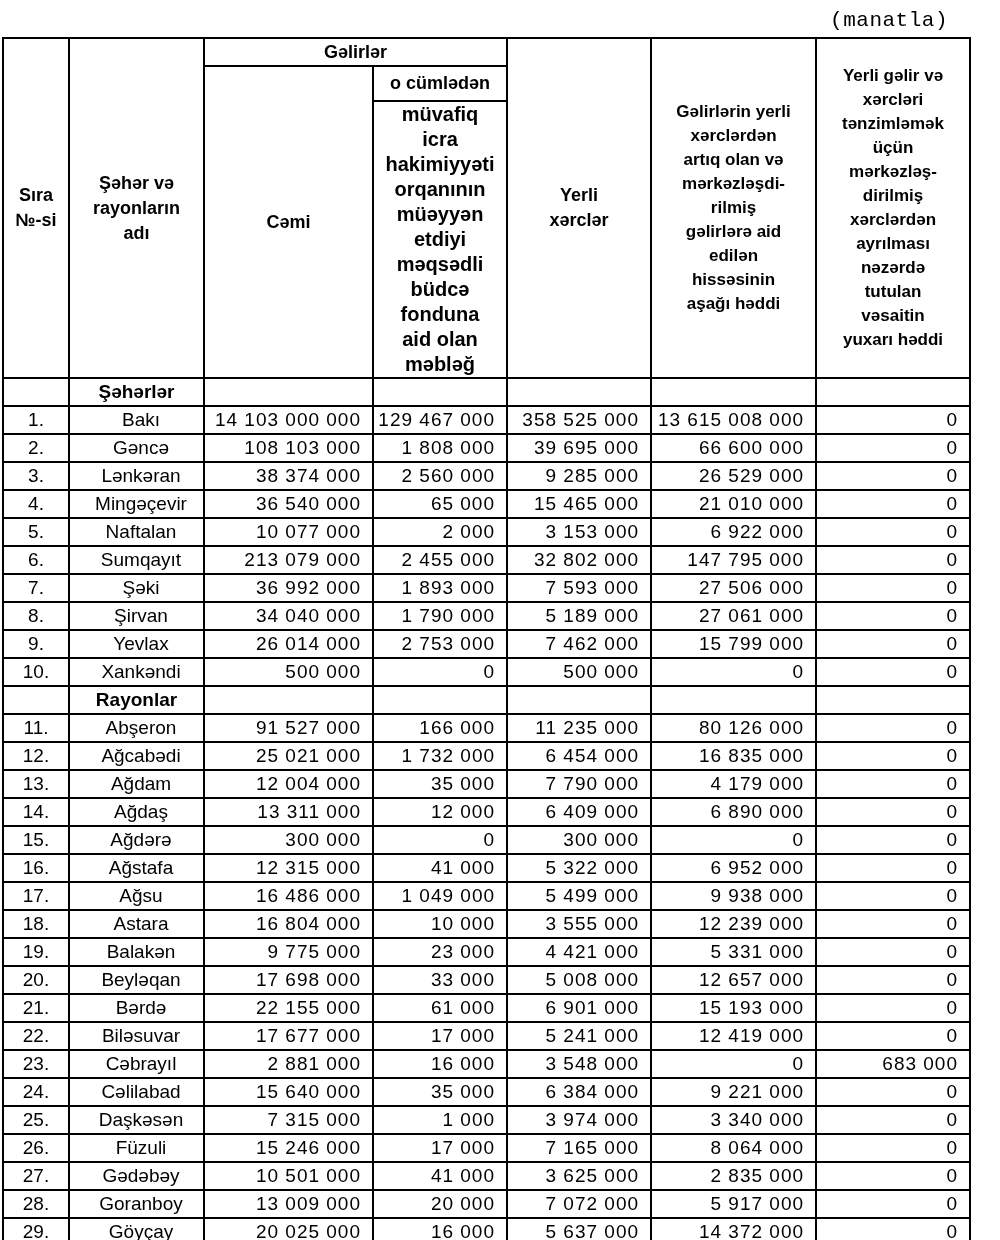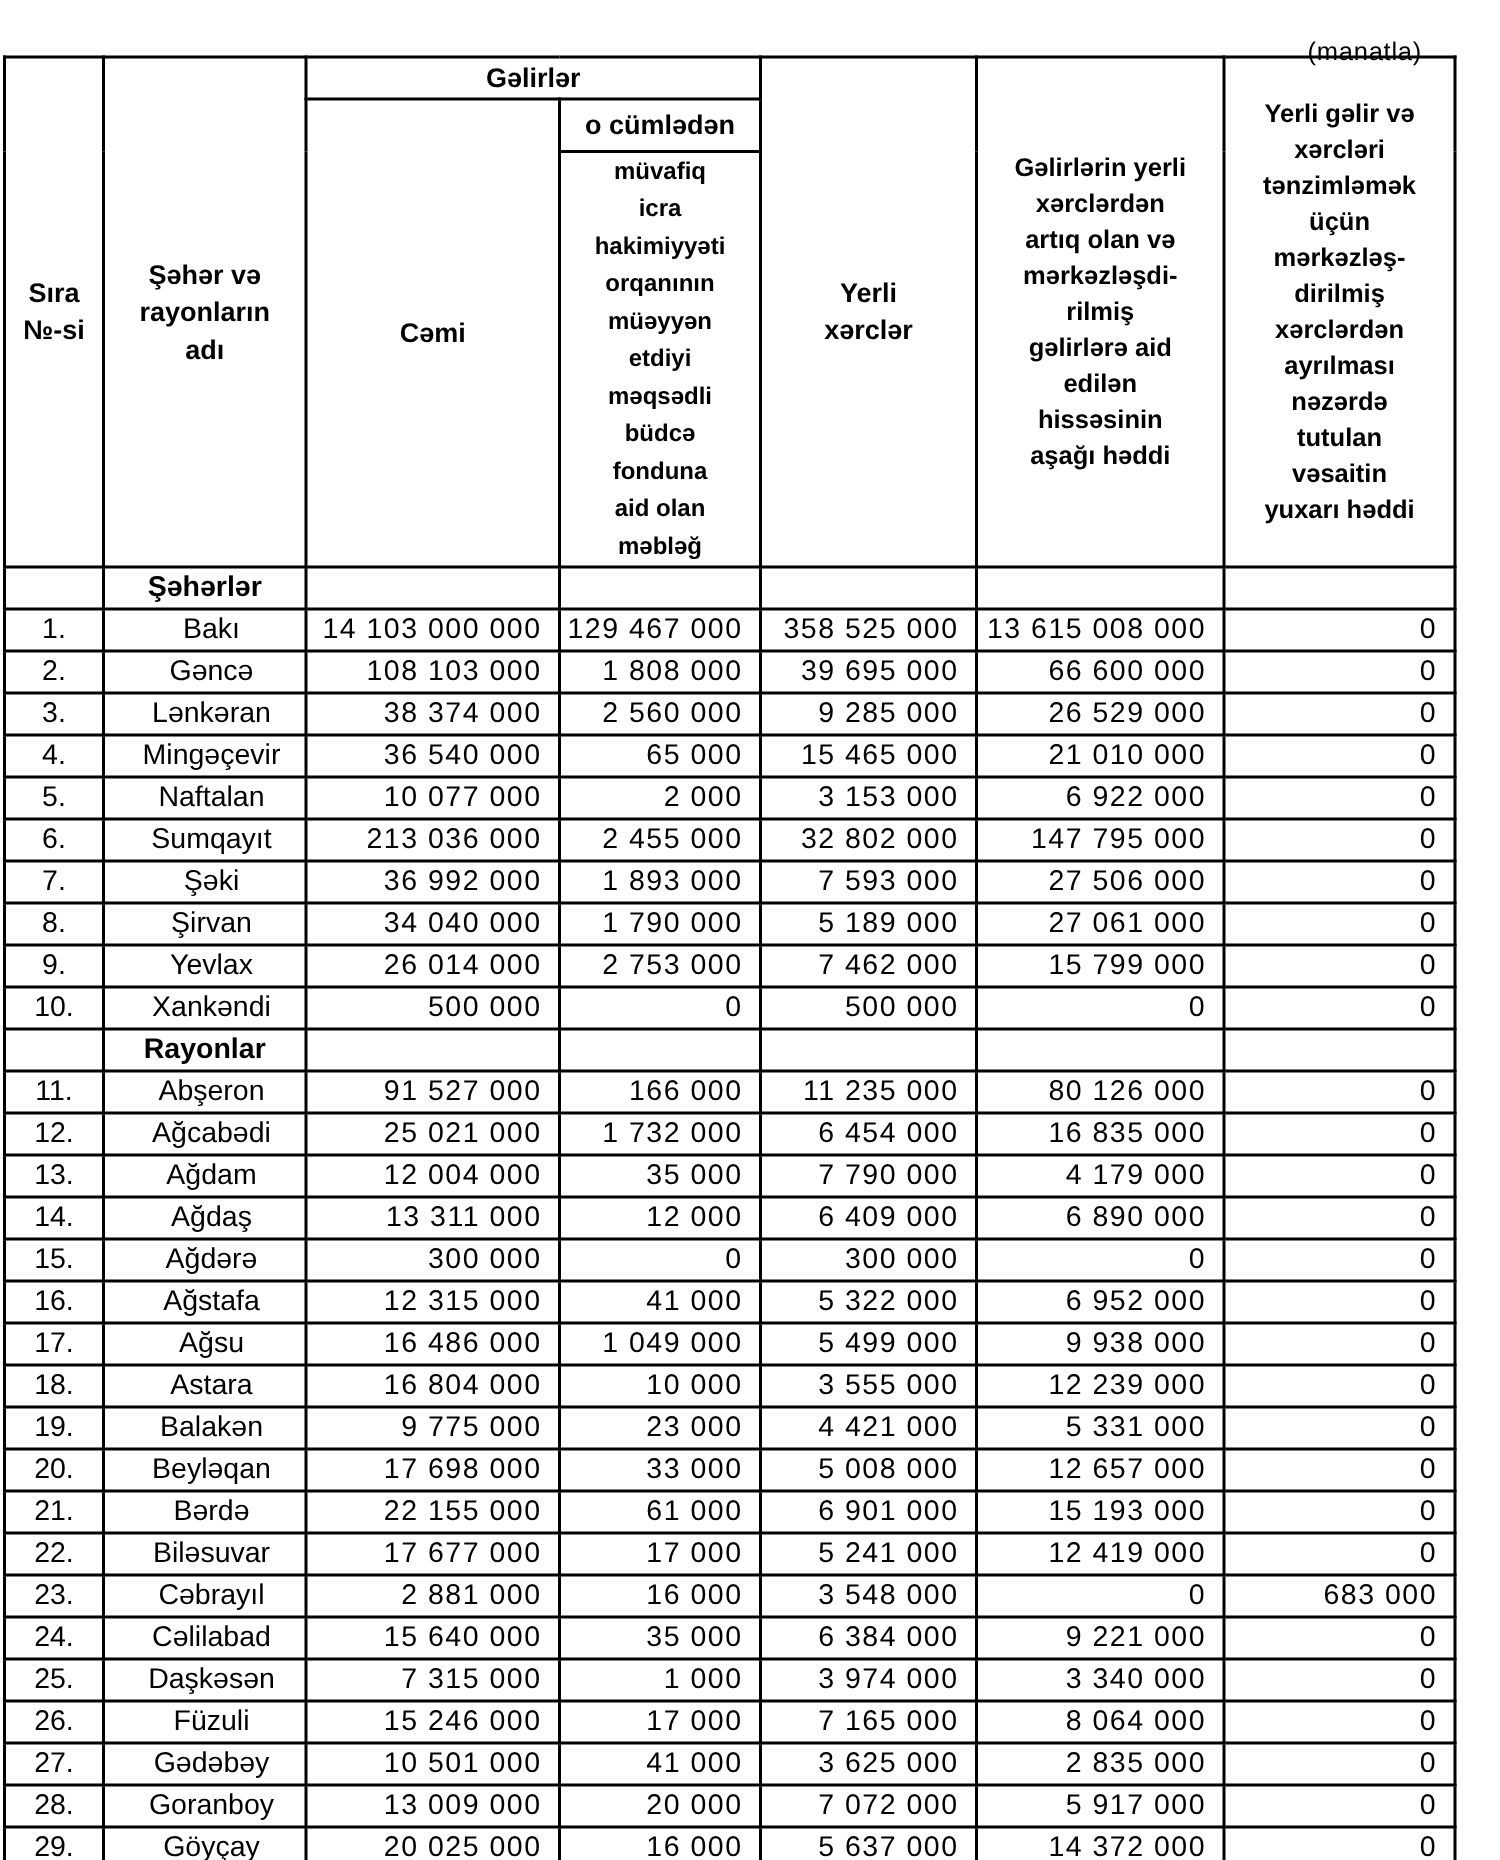--- a/index.html
+++ b/index.html
@@ -2,40 +2,40 @@
 <html><head>
 <meta charset="utf-8">
 <style>
   html, body { margin: 0; padding: 0; }
   body {
     width: 1000px; height: 1240px; overflow: hidden; position: relative;
     background: #ffffff; color: #000;
     font-family: "Liberation Sans", "DejaVu Sans", sans-serif;
   }
   .manatla {
-    position: absolute; top: 25px; right: 52px;
-    font-size: 17px; letter-spacing: 0.5px;
+    position: absolute; top: 9px; right: 52px;
+    font-size: 21px; letter-spacing: 0.5px; font-family: Liberation Mono, monospace;
   }
   table.budget {
     position: absolute; top: 37px; left: 2px;
     width: 967px; table-layout: fixed;
     border-collapse: collapse;
   }
   th, td {
     border: 2px solid #000; padding: 0; box-sizing: border-box;
     overflow: hidden;
   }
   th {
     font-weight: bold; text-align: center; vertical-align: middle;
     white-space: pre-line;
     margin-left: 32px;
   }
   th.h18 { font-size: 18px; line-height: 25px; }
   th.h17 { font-size: 17px; line-height: 24px; }
-  th.h16 { font-size: 16px; line-height: 25px; }
+  th.h16 { font-size: 20px; line-height: 25px; }
   tr.hA { height: 28px; }
   tr.hB { height: 35px; }
   tr.hC { height: 275px; }
   tbody tr { height: 16px; padding-left: 46px; }
   td {
     font-size: 19px; line-height: 26px; white-space: nowrap;
     vertical-align: middle;
   }
   td.c-no   { text-align: center; }
   td.c-name { text-align: center; padding-left: 9px; }
@@ -160,21 +160,21 @@
         <td class="c-name">Naftalan</td>
         <td class="c-val">10 077 000</td>
         <td class="c-val">2 000</td>
         <td class="c-val">3 153 000</td>
         <td class="c-val">6 922 000</td>
         <td class="c-val">0</td>
       </tr>
       <tr>
         <td class="c-no">6.</td>
         <td class="c-name">Sumqayıt</td>
-        <td class="c-val">213 036 000</td>
+        <td class="c-val">213 079 000</td>
         <td class="c-val">2 455 000</td>
         <td class="c-val">32 802 000</td>
         <td class="c-val">147 795 000</td>
         <td class="c-val">0</td>
       </tr>
       <tr>
         <td class="c-no">7.</td>
         <td class="c-name">Şəki</td>
         <td class="c-val">36 992 000</td>
         <td class="c-val">1 893 000</td>

